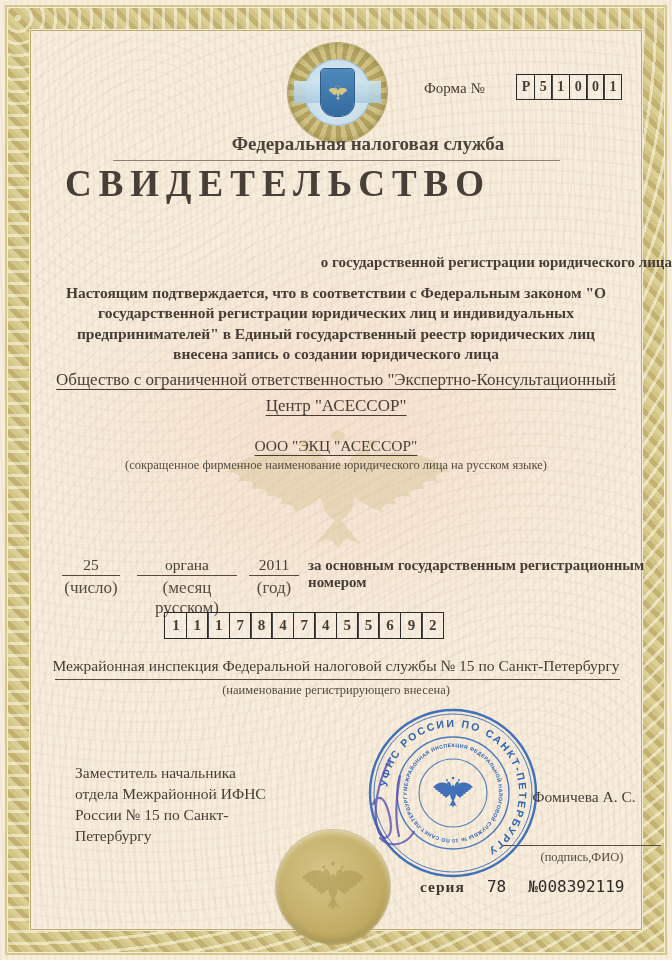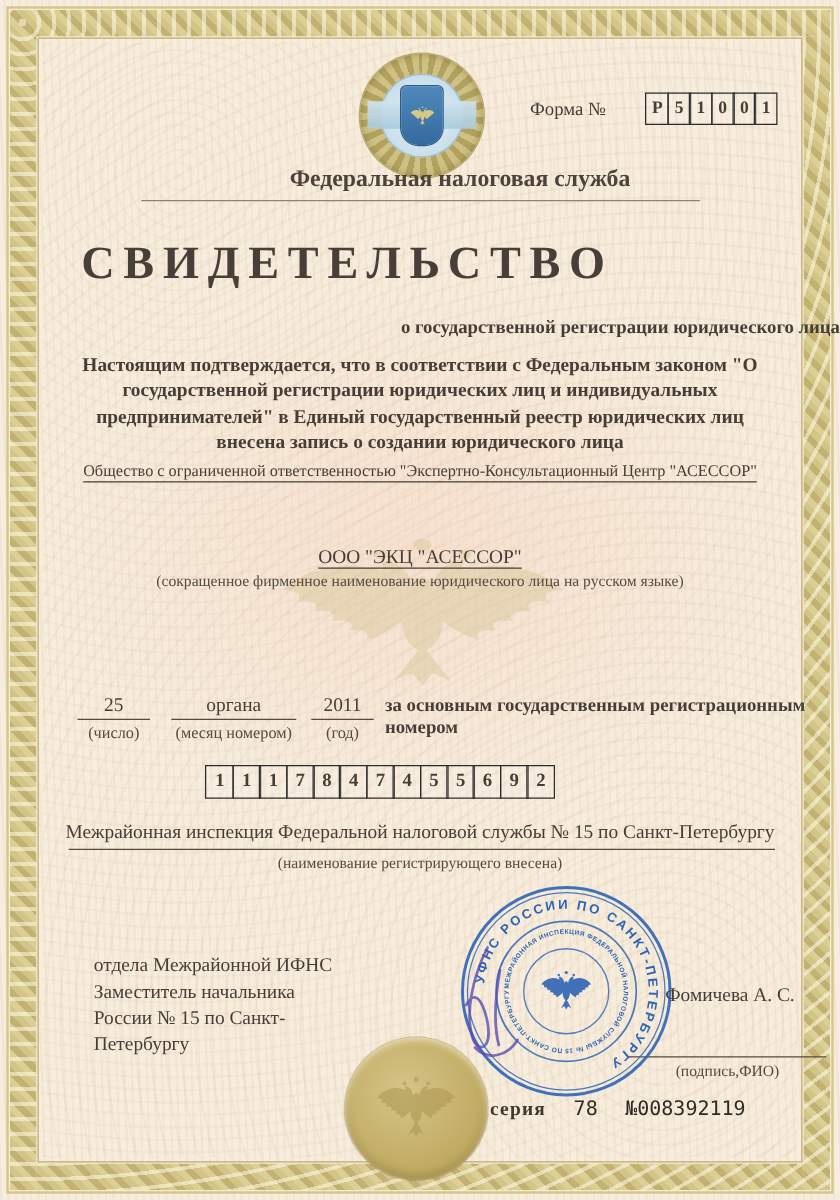--- a/index.html
+++ b/index.html
@@ -38,38 +38,38 @@
     border-radius:4px 4px 14px 14px;box-shadow:0 0 0 1px #2d5a86;display:flex;align-items:center;justify-content:center;}
   .form-label{position:absolute;left:424px;top:80px;font-size:15px;}
   .form-boxes{position:absolute;left:518px;top:74px;display:flex;}
   .form-boxes .cell, .ogrn-row .cell{
     width:17px;height:24px;border:1.6px solid #2b2b2b;margin-left:-1.6px;
     display:flex;align-items:center;justify-content:center;
     font-weight:bold;font-size:14px;background:rgba(255,255,255,.15);}
   .agency{position:absolute;top:133px;left:0;width:672px;text-align:center;font-weight:bold;font-size:19px;color:#4c443b;margin-left:32px;}
   .agency-line{position:absolute;top:160px;left:113px;width:447px;height:1px;background:#8d8273;}
   .doc-title{position:absolute;top:162px;left:0;width:556px;text-align:center;
-    font-size:37px;font-weight:bold;letter-spacing:7px;color:#473f38;margin-top:27px;}
+    font-size:37px;font-weight:bold;letter-spacing:7px;color:#473f38;}
 
   
   .subtitle{position:absolute;top:254px;left:0;width:672px;text-align:right;font-weight:bold;font-size:15px;}
   .paragraph{position:absolute;top:283px;left:51px;width:570px;text-align:center;font-weight:bold;font-size:15.5px;line-height:1.32;}
   .uline{text-decoration:underline;text-underline-offset:4px;text-decoration-thickness:1px;}
-  .full-name{position:absolute;top:367px;left:56px;width:560px;text-align:center;font-size:13px;line-height:1.5;}
+  .full-name{position:absolute;top:367px;left:56px;width:560px;text-align:center;font-size:17px;line-height:1.5;}
   .caption{font-size:12.5px;color:#544b41;text-align:center;line-height:1.3;}
   .full-name-caption{position:absolute;top:402px;left:66px;width:540px;}
   .short-name{position:absolute;top:437px;left:56px;width:560px;text-align:center;font-size:15.5px;}
   .short-name-caption{position:absolute;top:457px;left:66px;width:540px;}
   .watermark{position:absolute;left:198px;top:398px;width:280px;height:190px;opacity:.5;}
 
   
   .date-row{position:absolute;top:556px;left:0;width:672px;}
   .field{position:absolute;text-align:center;}
   .field .val{display:block;font-size:15.5px;border-bottom:1px solid #564a3d;padding-bottom:1px;}
-  .field .lab{display:block;font-size:13px;color:#544b41;margin-top:2px;}
+  .field .lab{display:block;font-size:17px;color:#544b41;margin-top:2px;}
   .f-day{left:62px;width:58px;}
   .f-month{left:137px;width:100px;}
   .f-year{left:249px;width:50px;}
   .ogrn-intro{position:absolute;left:308px;top:1px;width:340px;font-weight:bold;font-size:15px;}
 
   .ogrn-row{position:absolute;top:612px;left:166px;display:flex;}
   .ogrn-row .cell{width:21px;height:25px;font-size:15px;}
 
   .authority{position:absolute;top:657px;left:0;width:672px;text-align:center;font-size:15.5px;}
   .authority-line{position:absolute;top:679px;left:55px;width:565px;height:1px;background:#564a3d;}
@@ -80,21 +80,21 @@
   .stamp{position:absolute;left:366px;top:706px;width:174px;height:174px;z-index:3;}
   .signature{position:absolute;left:356px;top:748px;width:80px;height:118px;z-index:4;}
   .signer-name{position:absolute;left:505px;top:788px;width:158px;text-align:center;font-size:15.5px;z-index:4;}
   .sign-line{position:absolute;left:503px;top:845px;width:158px;height:1px;background:#564a3d;}
   .sign-caption{position:absolute;left:503px;top:849px;width:158px;}
   .gold-seal{position:absolute;left:276px;top:830px;width:114px;height:114px;border-radius:50%;z-index:2;
     background:radial-gradient(circle at 42% 38%, #d6c488, #c0ab63 65%, #b29c55);
     box-shadow:inset 0 2px 6px rgba(255,248,220,.7), inset 0 -3px 7px rgba(108,90,40,.45), 0 0 0 1px rgba(150,130,70,.4);
     display:flex;align-items:center;justify-content:center;}
   .series-row{position:absolute;left:392px;top:877px;display:flex;align-items:baseline;gap:22px;z-index:5;}
-  .series-label{font-size:15.5px;font-weight:bold;letter-spacing:1px;color:#3f3830;}
+  .series-label{font-size:15.5px;font-weight:bold;letter-spacing:1px;color:#3f3830;margin-left:28px;}
   .series-num,.cert-num{font-family:"DejaVu Sans Mono", monospace;font-size:16px;color:#2e2a25;text-align:right;}
 </style>
 </head>
 <body>
 
 <div class="page">
 
   <svg width="0" height="0" style="position:absolute">
     <symbol id="eagle" viewBox="0 0 100 100">
       <g>
@@ -152,21 +152,21 @@
     <div class="short-name"><span class="uline">ООО "ЭКЦ "АСЕССОР"</span></div>
     <div class="caption short-name-caption">(сокращенное фирменное наименование юридического лица  на русском языке)</div>
 
     <div class="date-row">
       <div class="field f-day">
         <span class="val">25</span>
         <span class="lab">(число)</span>
       </div>
       <div class="field f-month">
         <span class="val">органа</span>
-        <span class="lab">(месяц номером)</span>
+        <span class="lab">(месяц русском)</span>
       </div>
       <div class="field f-year">
         <span class="val">2011</span>
         <span class="lab">(год)</span>
       </div>
       <div class="ogrn-intro">за основным государственным регистрационным номером</div>
     </div>
 
     <div class="ogrn-row">
       <span class="cell">1</span>
@@ -182,22 +182,22 @@
       <span class="cell">6</span>
       <span class="cell">9</span>
       <span class="cell">2</span>
     </div>
 
     <div class="authority">Межрайонная инспекция Федеральной налоговой службы № 15 по Санкт-Петербургу</div>
     <div class="authority-line"></div>
     <div class="caption authority-caption">(наименование регистрирующего внесена)</div>
 
     <div class="official">
+      <div>Заместитель начальника</div>
       <div>отдела Межрайонной ИФНС</div>
-      <div>Заместитель начальника</div>
       <div>России № 15 по Санкт-</div>
       <div>Петербургу</div>
     </div>
 
     <svg class="stamp" viewBox="0 0 174 174">
       <g fill="none" stroke="#2e64b5">
         <circle cx="87" cy="87" r="83" stroke-width="2.4" opacity=".9"></circle>
         <circle cx="87" cy="87" r="79" stroke-width="1" opacity=".85"></circle>
         <circle cx="87" cy="87" r="56" stroke-width="1.4" opacity=".85"></circle>
         <circle cx="87" cy="87" r="34" stroke-width="1.1" opacity=".8"></circle>

